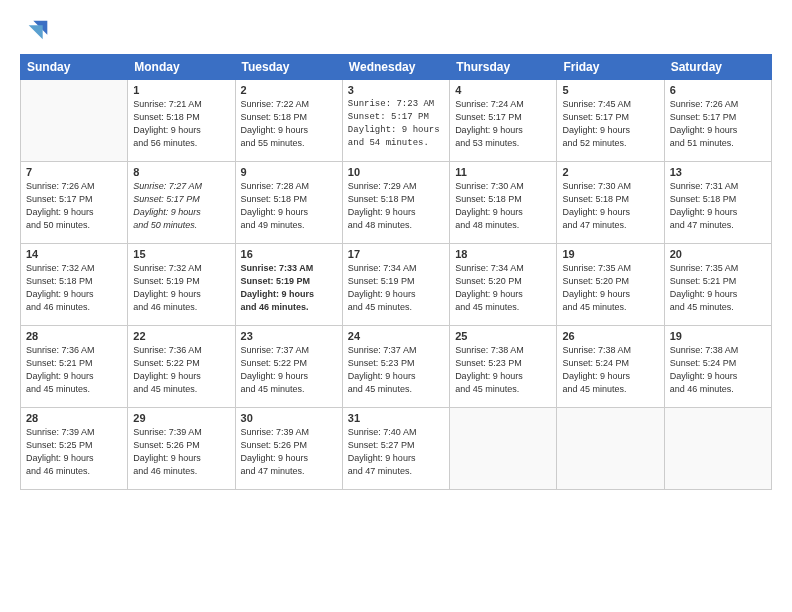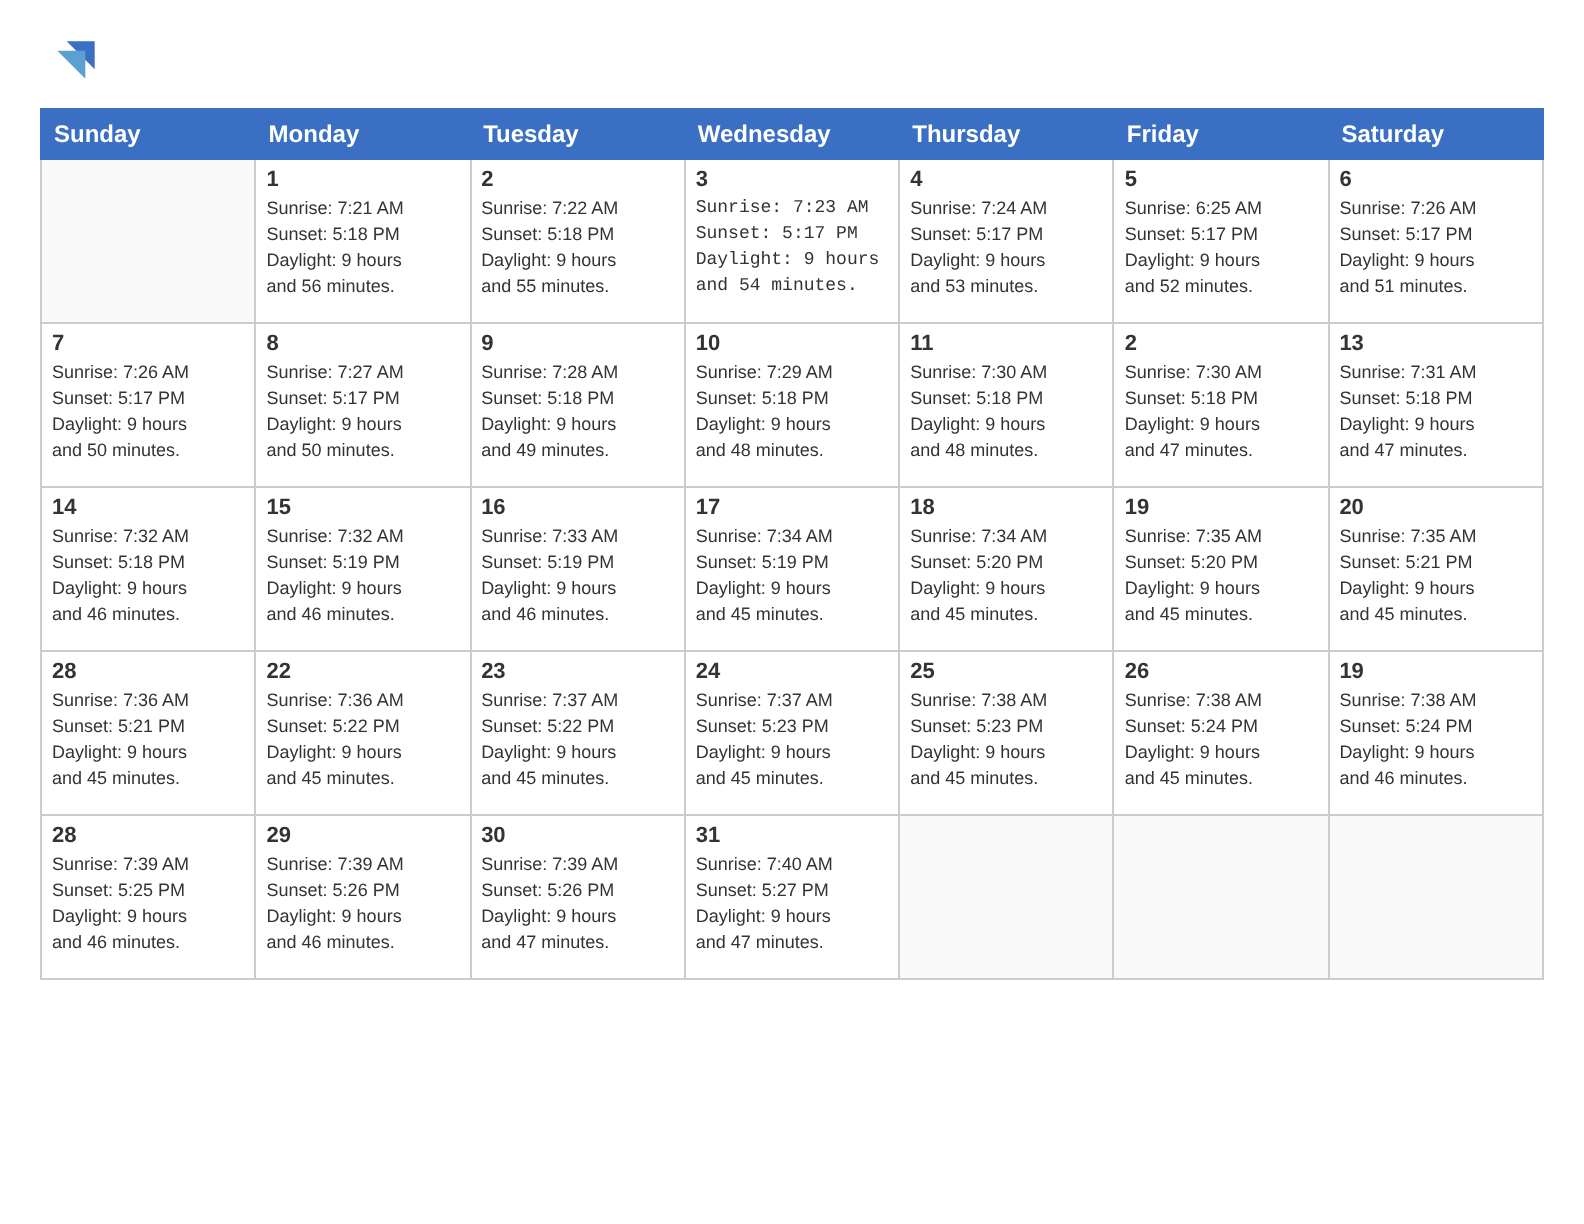--- a/index.html
+++ b/index.html
@@ -155,21 +155,21 @@
           </td>
           <td>
             <span class="day-num">4</span>
             <div class="day-info" style="white-space: pre-line;">Sunrise: 7:24 AM
 Sunset: 5:17 PM
 Daylight: 9 hours
 and 53 minutes.</div>
           </td>
           <td>
             <span class="day-num">5</span>
-            <div class="day-info" style="white-space: pre-line;">Sunrise: 6:25 AM
+            <div class="day-info" style="white-space: pre-line;">Sunrise: 7:45 AM
 Sunset: 5:17 PM
 Daylight: 9 hours
 and 52 minutes.</div>
           </td>
           <td>
             <span class="day-num">6</span>
             <div class="day-info" style="white-space: pre-line;">Sunrise: 7:26 AM
 Sunset: 5:17 PM
 Daylight: 9 hours
 and 51 minutes.</div>
@@ -178,21 +178,21 @@
         <tr>
           <td>
             <span class="day-num">7</span>
             <div class="day-info" style="white-space: pre-line;">Sunrise: 7:26 AM
 Sunset: 5:17 PM
 Daylight: 9 hours
 and 50 minutes.</div>
           </td>
           <td>
             <span class="day-num">8</span>
-            <div class="day-info" style="white-space: pre-line;">Sunrise: 7:27 AM
+            <div class="day-info" style="white-space: pre-line; font-style: italic;">Sunrise: 7:27 AM
 Sunset: 5:17 PM
 Daylight: 9 hours
 and 50 minutes.</div>
           </td>
           <td>
             <span class="day-num">9</span>
             <div class="day-info" style="white-space: pre-line;">Sunrise: 7:28 AM
 Sunset: 5:18 PM
 Daylight: 9 hours
 and 49 minutes.</div>
@@ -236,21 +236,21 @@
           </td>
           <td>
             <span class="day-num">15</span>
             <div class="day-info" style="white-space: pre-line;">Sunrise: 7:32 AM
 Sunset: 5:19 PM
 Daylight: 9 hours
 and 46 minutes.</div>
           </td>
           <td>
             <span class="day-num">16</span>
-            <div class="day-info" style="white-space: pre-line;">Sunrise: 7:33 AM
+            <div class="day-info" style="white-space: pre-line; font-weight: bold;">Sunrise: 7:33 AM
 Sunset: 5:19 PM
 Daylight: 9 hours
 and 46 minutes.</div>
           </td>
           <td>
             <span class="day-num">17</span>
             <div class="day-info" style="white-space: pre-line;">Sunrise: 7:34 AM
 Sunset: 5:19 PM
 Daylight: 9 hours
 and 45 minutes.</div>

